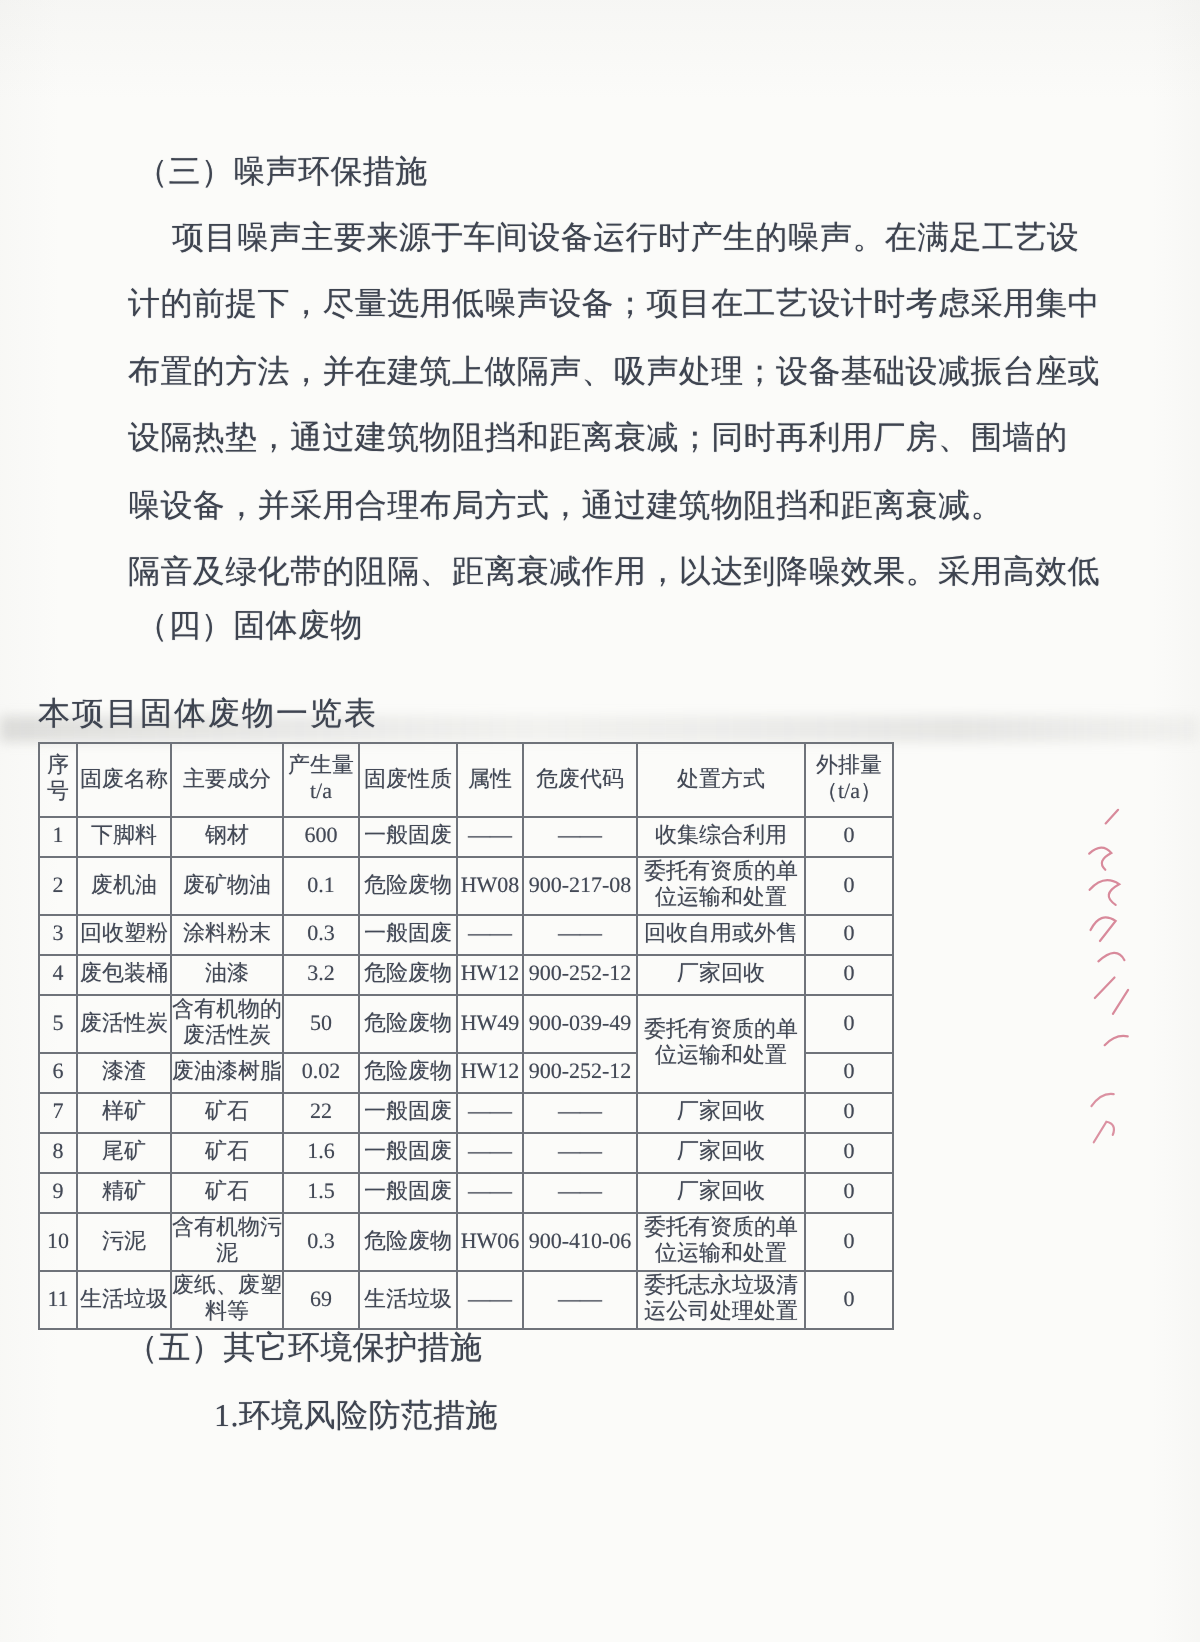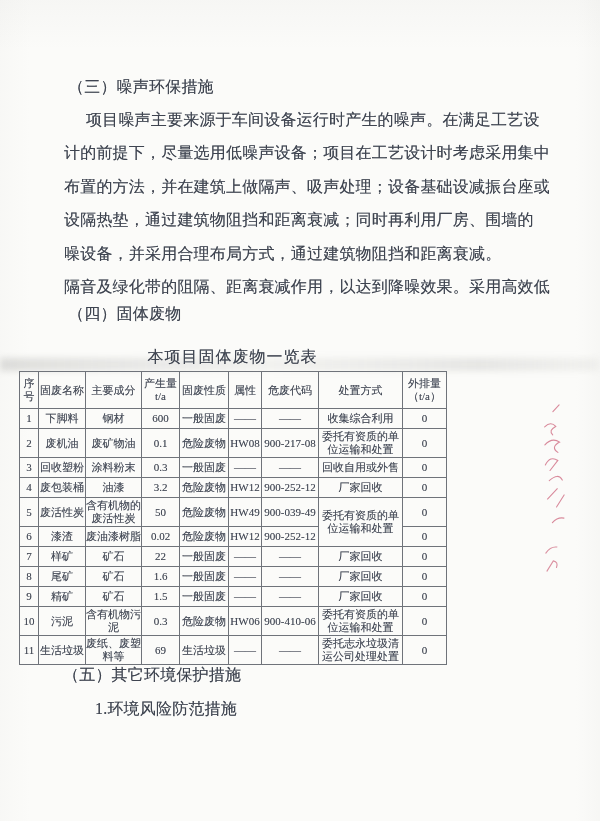--- a/index.html
+++ b/index.html
@@ -14,21 +14,21 @@
     overflow:hidden;
     color:#3e4450;
   }
   .page{position:absolute;inset:0;}
   .txt{position:absolute;font-size:16px;line-height:20px;letter-spacing:0.2px;
        text-shadow:0 0 0.5px rgba(62,68,80,0.55);}
   .para{position:absolute;left:64px;top:103px;width:484px;}
   .para .line{height:33.4px;line-height:33.4px;font-size:16px;letter-spacing:0.2px;
               white-space:nowrap;text-shadow:0 0 0.5px rgba(62,68,80,0.55);}
   .para .line.first{padding-left:22px;}
-  .tbl-title{position:absolute;left:19px;top:347px;width:427px;text-align:center;
+  .tbl-title{position:absolute;left:19px;top:347px;width:427px;text-align:left;
              font-size:16px;letter-spacing:1px;text-shadow:0 0 0.5px rgba(62,68,80,0.55);}
   table{position:absolute;left:19px;top:371px;width:427px;border-collapse:collapse;
         table-layout:fixed;}
   th,td{border:1px solid #6f737a;font-weight:normal;text-align:center;vertical-align:middle;
         font-size:11px;line-height:13px;padding:1px 0;white-space:pre-line;
         color:#434956;text-shadow:0 0 0.4px rgba(67,73,86,0.5);}
   th{height:34px;}
   tr.single td{height:17px;}
   .scan-band{position:absolute;left:0;top:358px;width:600px;height:13px;
              background:linear-gradient(90deg, rgba(148,148,145,0.28), rgba(178,178,174,0.12) 45%, rgba(158,158,154,0.22) 80%, rgba(170,170,166,0.10));
@@ -211,21 +211,21 @@
       <td>——</td>
       <td>委托志永垃圾清
 运公司处理处置</td>
       <td>0</td>
     </tr>
   </tbody>
     </table>
 
   <div class="txt" style="left:63px;top:665px;">（五）其它环境保护措施</div>
 
-  <div class="txt" style="left:95px;top:699px;">1.环境风险防范措施</div>
+  <div class="txt" style="left:107px;top:699px;">1.环境风险防范措施</div>
 
 
   <div class="red-note">
     <svg width="36" height="128" viewBox="0 0 36 128">
       <g stroke="#d06e84" fill="none" stroke-width="1.1" opacity="0.8" stroke-linecap="round">
         <path d="M24 8 l7 -6"></path>
         <path d="M14 22 q7 -5 11 1 q-8 3 -4 8"></path>
         <path d="M12 40 q8 -7 15 -1 q-10 4 -3 10"></path>
         <path d="M10 60 q6 -9 13 -3 l-9 9"></path>
         <path d="M12 76 q10 -7 13 1"></path>

